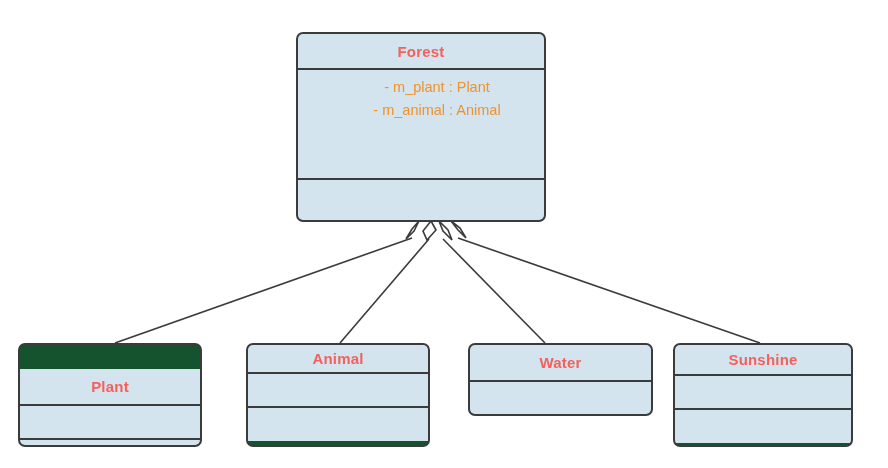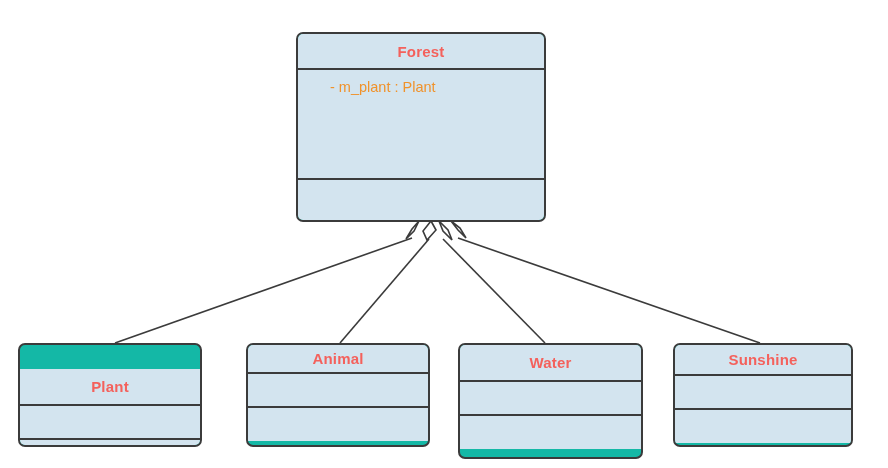--- a/index.html
+++ b/index.html
@@ -17,25 +17,26 @@
   #canvas {
     position: absolute;
     left: 0;
     top: 0;
     width: 888px;
     height: 468px;
   }
   .uml-class {
     position: absolute;
     box-sizing: border-box;
-    background: #14b8a6;
+    background: #14532d;
     border: 2.5px solid #3b3b3b;
     border-radius: 7px;
     overflow: hidden;
     z-index: 5;
+    text-align: center;
   }
   .compartment {
     box-sizing: border-box;
     width: 100%;
     background: #d3e4ef;
   }
   .compartment.name-compartment {
     display: flex;
     align-items: center;
     justify-content: center;
@@ -97,41 +98,42 @@
     <polygon class="diamond" points="439,221 448,230 452,240 443,231"></polygon>
     <polygon class="diamond" points="451,221 460,228 466,238 458,230"></polygon>
   </svg>
 
   <div class="uml-class" style="left:296px; top:32px; width:250px; height:190px;">
     <div class="compartment name-compartment" style="height:34px;">
       <span class="class-title">Forest</span>
     </div>
     <div class="compartment divided attrs-compartment" style="height:110px;">
       <div class="attr-line">- m_plant : Plant</div>
+      <div class="attr-line">- m_animal : Animal</div>
     </div>
     <div class="compartment divided" style="height:43px;"></div>
   </div>
 
   <div class="uml-class" style="left:18px; top:343px; width:184px; height:104px;">
     <div class="compartment name-compartment" style="height:35px;margin-top:24px;">
       <span class="class-title">Plant</span>
     </div>
     <div class="compartment divided" style="height:34px;"></div>
     <div class="compartment divided" style="height:35px;"></div>
   </div>
 
   <div class="uml-class" style="left:246px; top:343px; width:184px; height:104px;">
     <div class="compartment name-compartment" style="height:27px;">
       <span class="class-title">Animal</span>
     </div>
     <div class="compartment divided" style="height:34px;"></div>
     <div class="compartment divided" style="height:35px;"></div>
   </div>
 
-  <div class="uml-class" style="left:458px; top:343px; width:185px; height:116px;">
+  <div class="uml-class" style="left:468px; top:343px; width:185px; height:73px;">
     <div class="compartment name-compartment" style="height:35px;">
       <span class="class-title">Water</span>
     </div>
     <div class="compartment divided" style="height:34px;"></div>
     <div class="compartment divided" style="height:35px;"></div>
   </div>
 
   <div class="uml-class" style="left:673px; top:343px; width:180px; height:104px;">
     <div class="compartment name-compartment" style="height:29px;">
       <span class="class-title">Sunshine</span>

